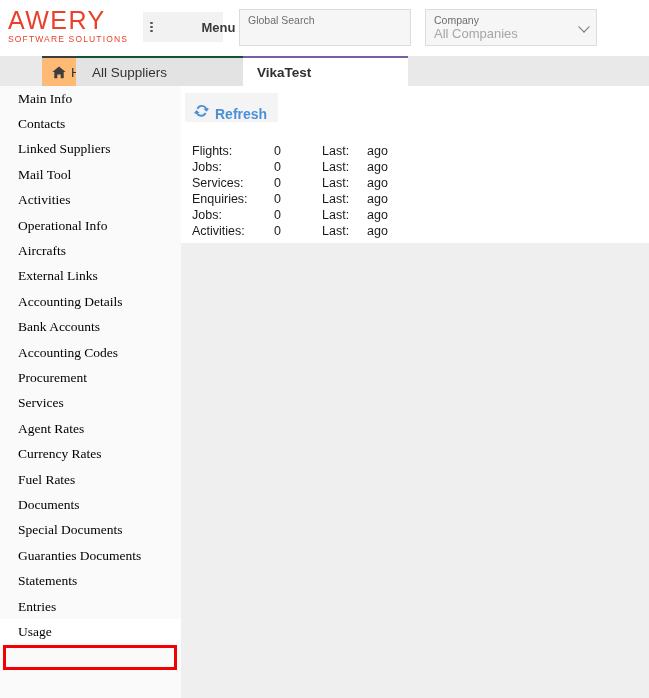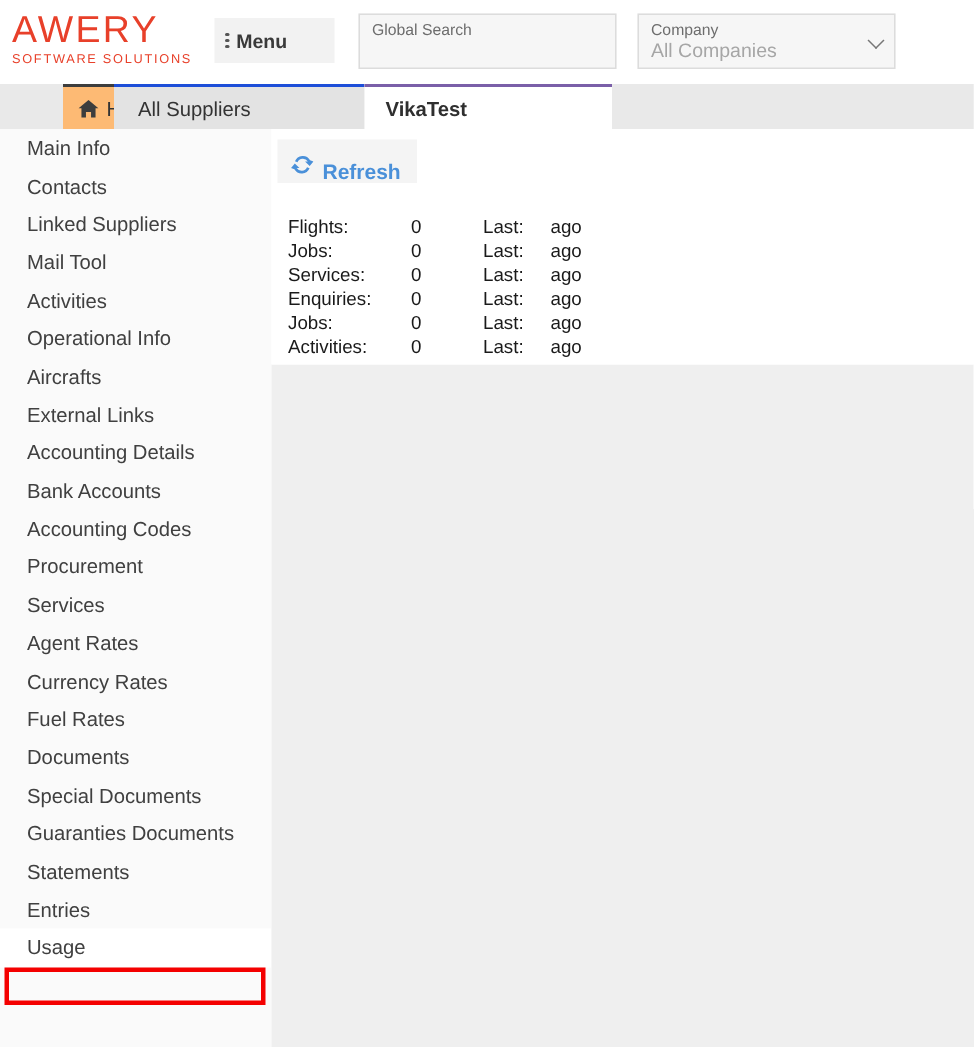--- a/index.html
+++ b/index.html
@@ -71,20 +71,21 @@
     display: block;
     width: 2.5px; height: 2.5px;
     border-radius: 50%;
     background: #555;
   }
   #menu-label {
     font-size: 13px;
     font-weight: bold;
     color: #3a3a3a;
     white-space: nowrap;
+    margin-left: 44px;
   }
 
   .field-box {
     position: absolute;
     background: #f6f6f6;
     border: 1px solid #dcdcdc;
     box-sizing: border-box;
     padding: 4px 8px 3px 8px;
     cursor: text;
   }
@@ -136,21 +137,21 @@
     left: 0; width: 76px;
     background: #fdba74;
     border-top: 2px solid #3d3d3d;
     padding-left: 10px;
     gap: 5px;
     margin-left: 42px;
   }
   #tab-all-suppliers {
     left: 76px; width: 167px;
     background: #e3e3e3;
-    border-top: 2px solid #1d4ed8;
+    border-top: 2px solid #14532d;
     padding-left: 16px;
   }
   #tab-vikatest {
     left: 243px; width: 165px;
     background: #ffffff;
     border-top: 2px solid #7a5fa8;
     padding-left: 14px;
     font-weight: bold;
     color: #2f2f2f;
   }
@@ -172,24 +173,25 @@
     background: #fafafa;
     overflow: hidden;
   }
   .side-item {
     position: relative;
     height: 25.4px;
     display: flex;
     align-items: center;
     padding-left: 18px;
     font-size: 13.5px;
-    color: #404040;
+    color: #000000;
     cursor: pointer;
     white-space: nowrap;
     box-sizing: border-box;
+    font-family: Liberation Serif, serif;
   }
   .side-item.highlighted {
     background: #ffffff;
   }
 
   
   #usage-highlight {
     position: absolute;
     left: 3px; top: 645px;
     width: 174px; height: 25px;

